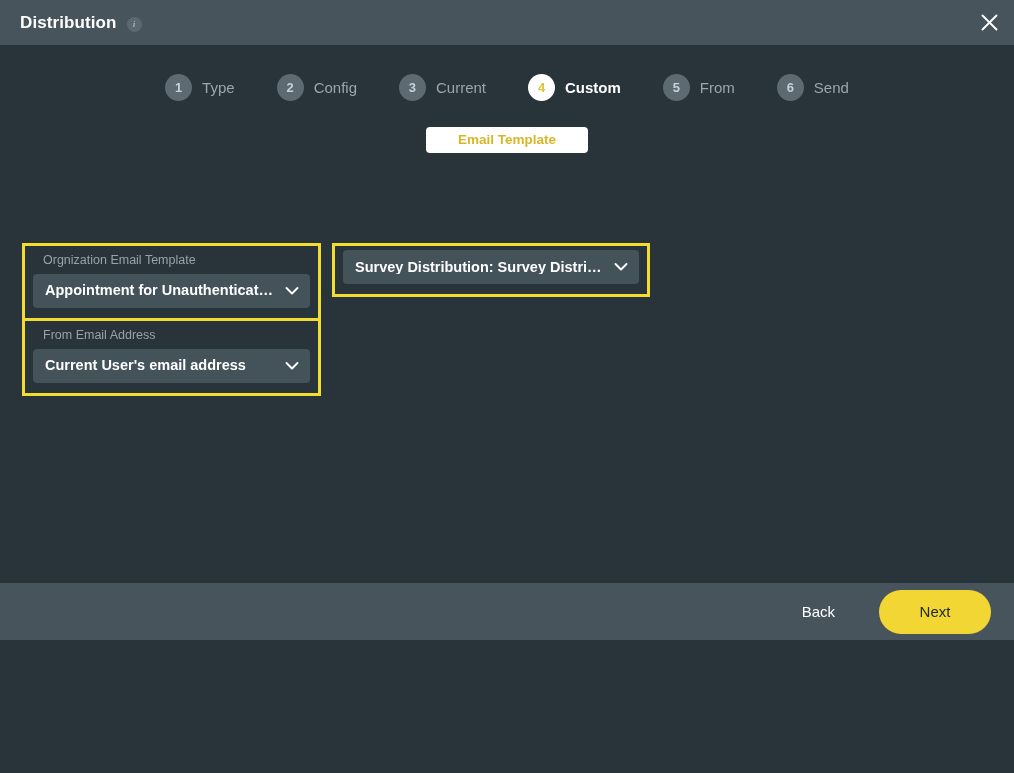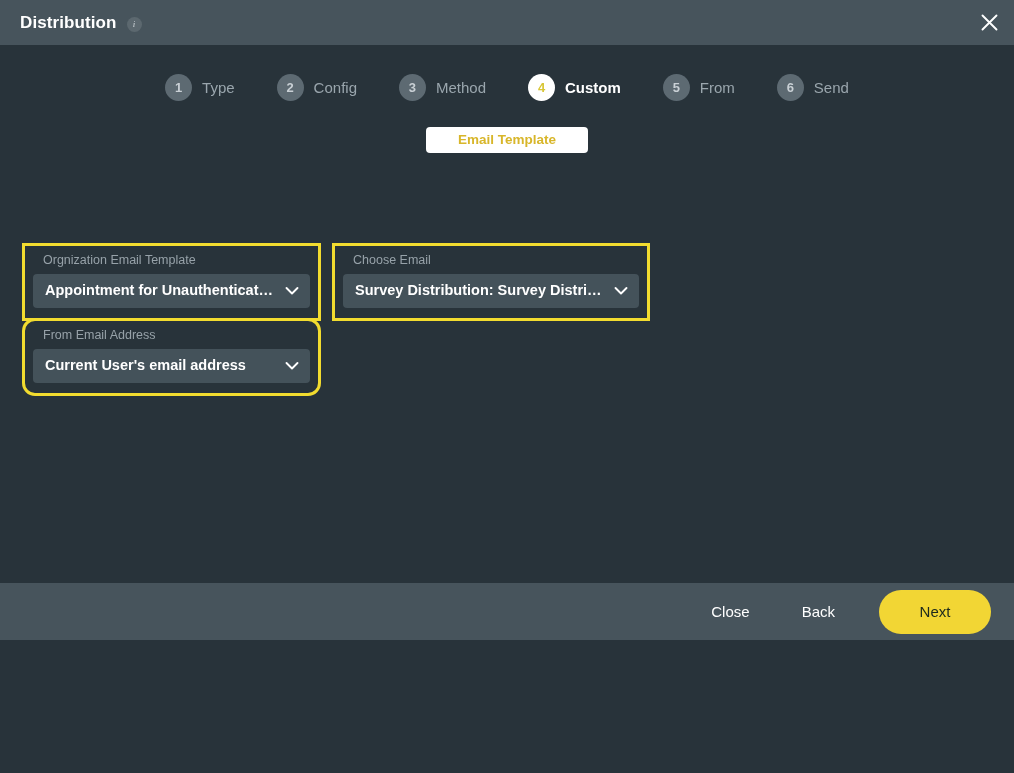--- a/index.html
+++ b/index.html
@@ -210,21 +210,21 @@
     transform: translateY(-50%);
     display: flex;
     align-items: center;
     justify-content: center;
   }
   .chevron svg { display: block; }
 
   
   #field-org-template  { left: 22px;  top: 198px; width: 299px; }
   #field-choose-email  { left: 332px; top: 198px; width: 318px; }
-  #field-from-email    { left: 22px;  top: 273px; width: 299px; border-radius: 13px; }
+  #field-from-email    { left: 22px;  top: 273px; width: 299px; }
 
   
   .footer {
     flex: 0 0 57px;
     height: 57px;
     background: #47545c;
     display: flex;
     align-items: center;
     justify-content: flex-end;
     padding-right: 23px;
@@ -274,21 +274,21 @@
       <div class="step">
         <span class="step-circle">1</span>
         <span class="step-label">Type</span>
       </div>
       <div class="step">
         <span class="step-circle">2</span>
         <span class="step-label">Config</span>
       </div>
       <div class="step">
         <span class="step-circle">3</span>
-        <span class="step-label">Method</span>
+        <span class="step-label">Current</span>
       </div>
       <div class="step active">
         <span class="step-circle">4</span>
         <span class="step-label">Custom</span>
       </div>
       <div class="step">
         <span class="step-circle">5</span>
         <span class="step-label">From</span>
       </div>
       <div class="step">
@@ -309,21 +309,20 @@
         <span class="select-value">Appointment for Unauthenticate...</span>
         <span class="chevron">
           <svg width="14" height="9" viewBox="0 0 14 9" aria-hidden="true">
             <path d="M1.5 1.5 L7 7 L12.5 1.5" stroke="#ffffff" stroke-width="1.9" fill="none" stroke-linecap="round" stroke-linejoin="round"></path>
           </svg>
         </span>
       </div>
     </div>
 
     <div class="field" id="field-choose-email">
-      <div class="field-label">Choose Email</div>
       <div class="select">
         <span class="select-value">Survey Distribution: Survey Distrib...</span>
         <span class="chevron">
           <svg width="14" height="9" viewBox="0 0 14 9" aria-hidden="true">
             <path d="M1.5 1.5 L7 7 L12.5 1.5" stroke="#ffffff" stroke-width="1.9" fill="none" stroke-linecap="round" stroke-linejoin="round"></path>
           </svg>
         </span>
       </div>
     </div>
 
@@ -335,18 +334,17 @@
           <svg width="14" height="9" viewBox="0 0 14 9" aria-hidden="true">
             <path d="M1.5 1.5 L7 7 L12.5 1.5" stroke="#ffffff" stroke-width="1.9" fill="none" stroke-linecap="round" stroke-linejoin="round"></path>
           </svg>
         </span>
       </div>
     </div>
 
   </div>
 
   <div class="footer">
-    <span class="footer-link">Close</span>
     <span class="footer-link">Back</span>
     <button class="btn-primary">Next</button>
   </div>
 
 </div>
 
 </body></html>

